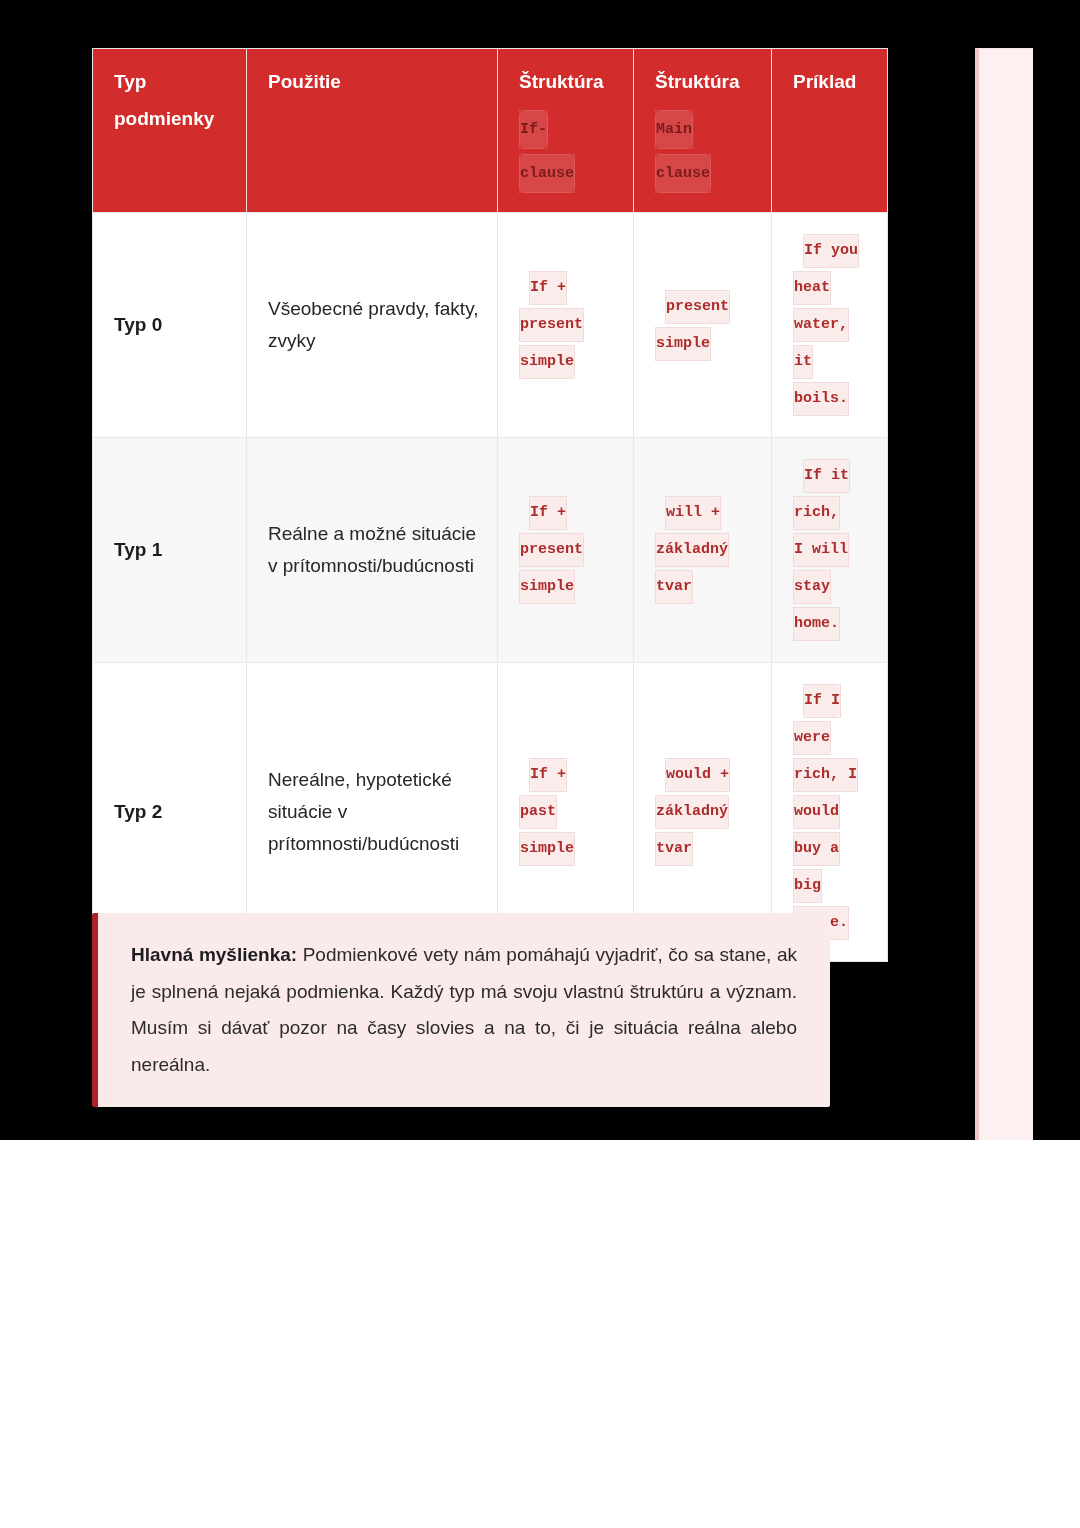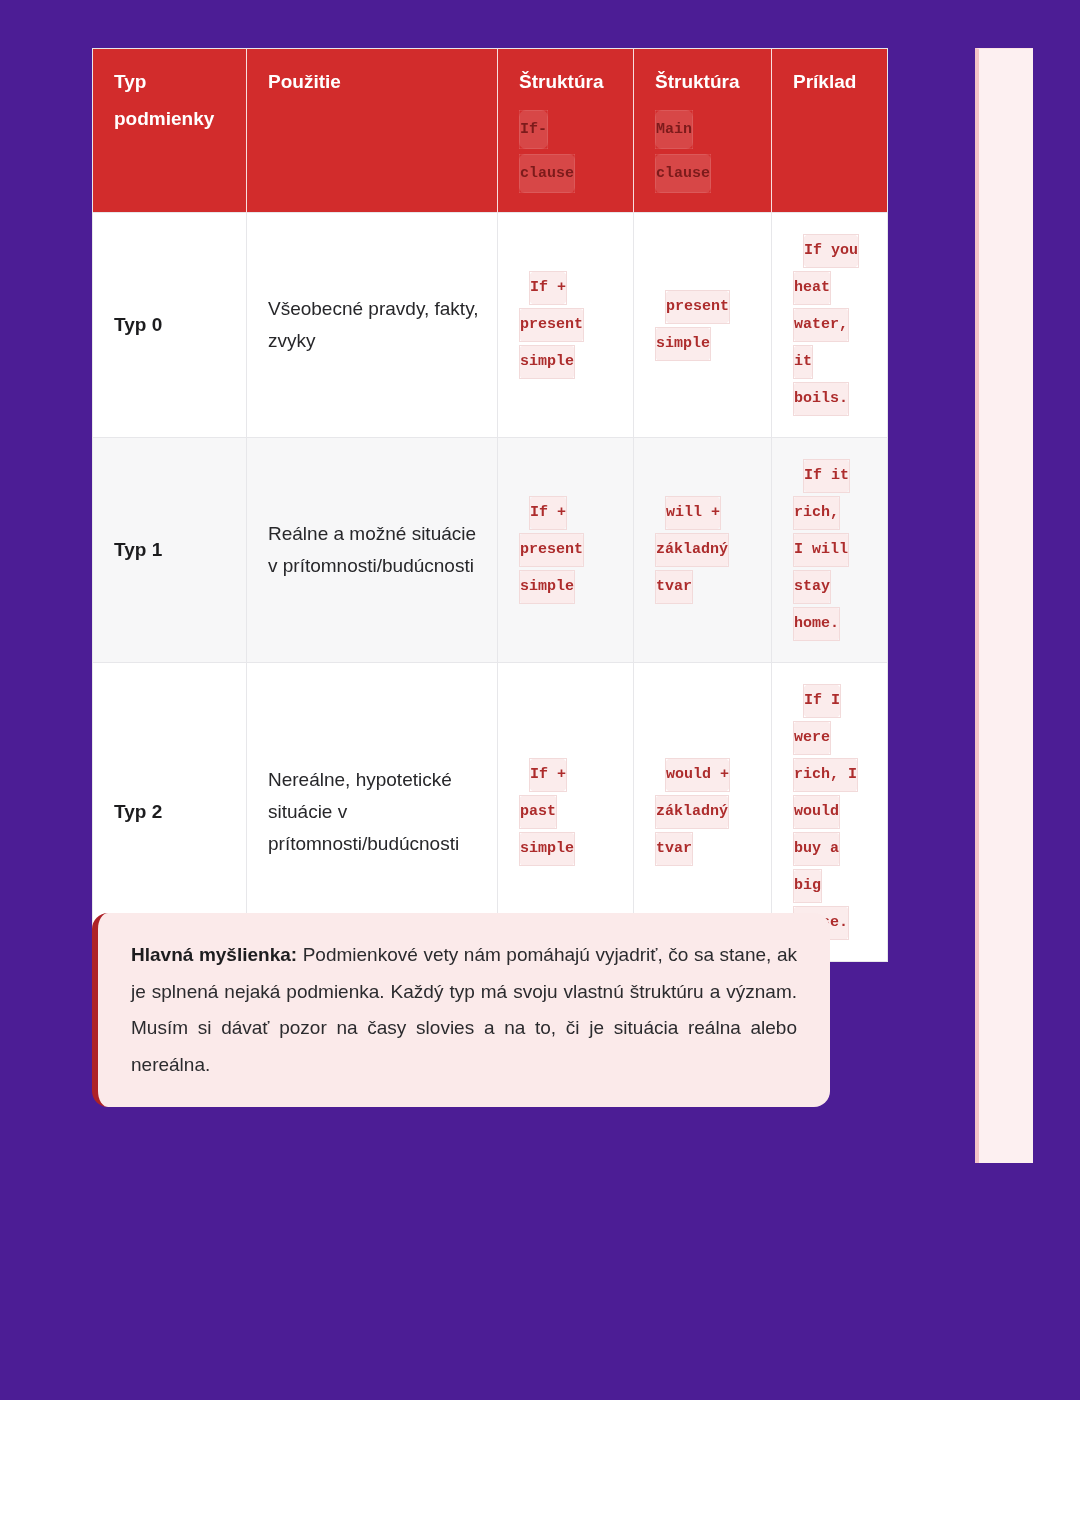--- a/index.html
+++ b/index.html
@@ -2,22 +2,22 @@
 <html><head>
 <meta charset="utf-8">
 <style>
   * { margin: 0; padding: 0; box-sizing: border-box; }
   html, body { background: #ffffff; }
   body { font-family: "Liberation Sans", sans-serif; }
 
   .page {
     position: relative;
     width: 1080px;
-    height: 1400px;
-    background: #4c1d95;
+    height: 1140px;
+    background: #000000;
     overflow: hidden;
   }
 
   
   .side-strip {
     position: absolute;
     left: 975px;
     top: 48px;
     width: 58px;
     height: 1115px;
@@ -93,21 +93,21 @@
 
   
   .callout {
     position: absolute;
     left: 92px;
     top: 913px;
     width: 738px;
     min-height: 183px;
     background: #fbeaea;
     border-left: 6px solid #ae2227;
-    border-radius: 16px;
+    border-radius: 2px;
     padding: 24px 33px 24px 33px;
     font-size: 19px;
     line-height: 36.5px;
     color: #2b2b2e;
     text-align: justify;
   }
   .callout b { color: #1d1d1f; }
 
   
   .footer-credit {

